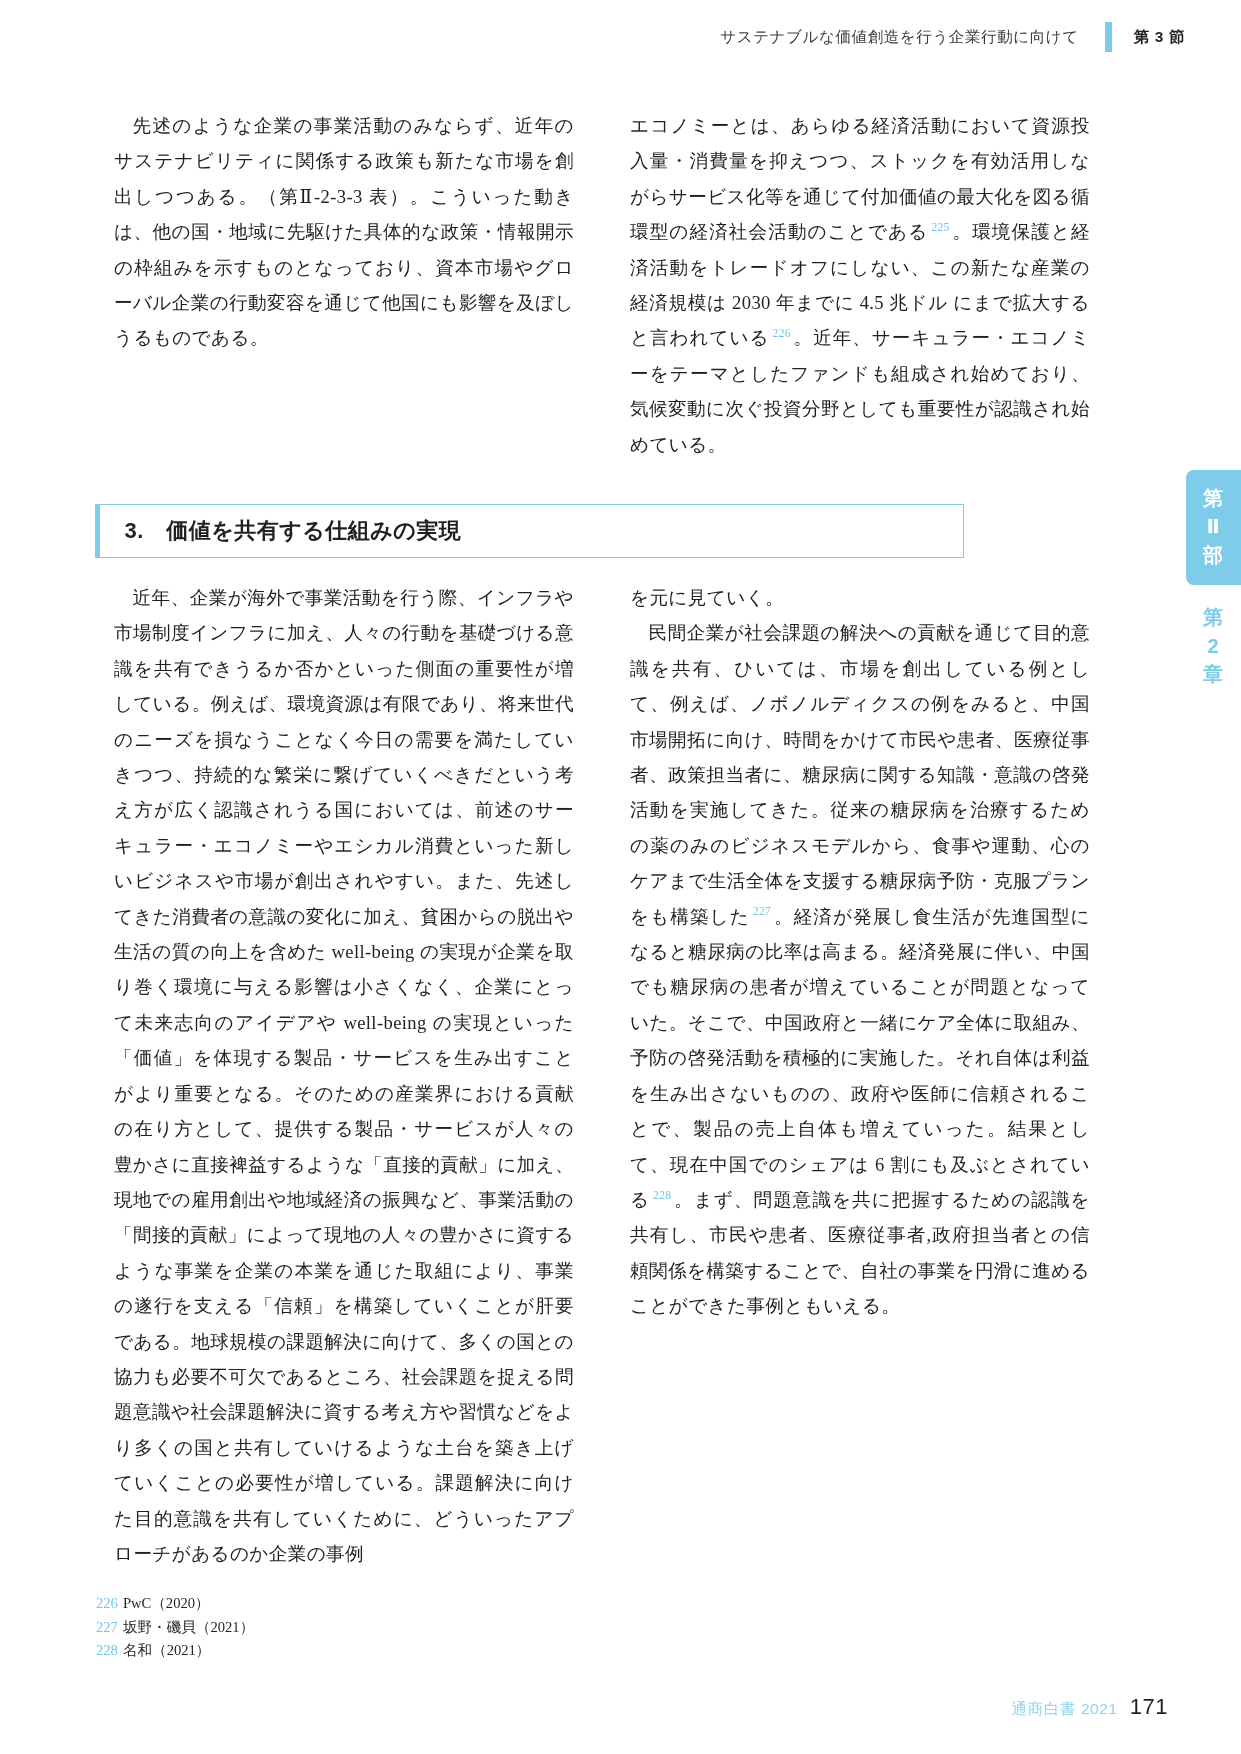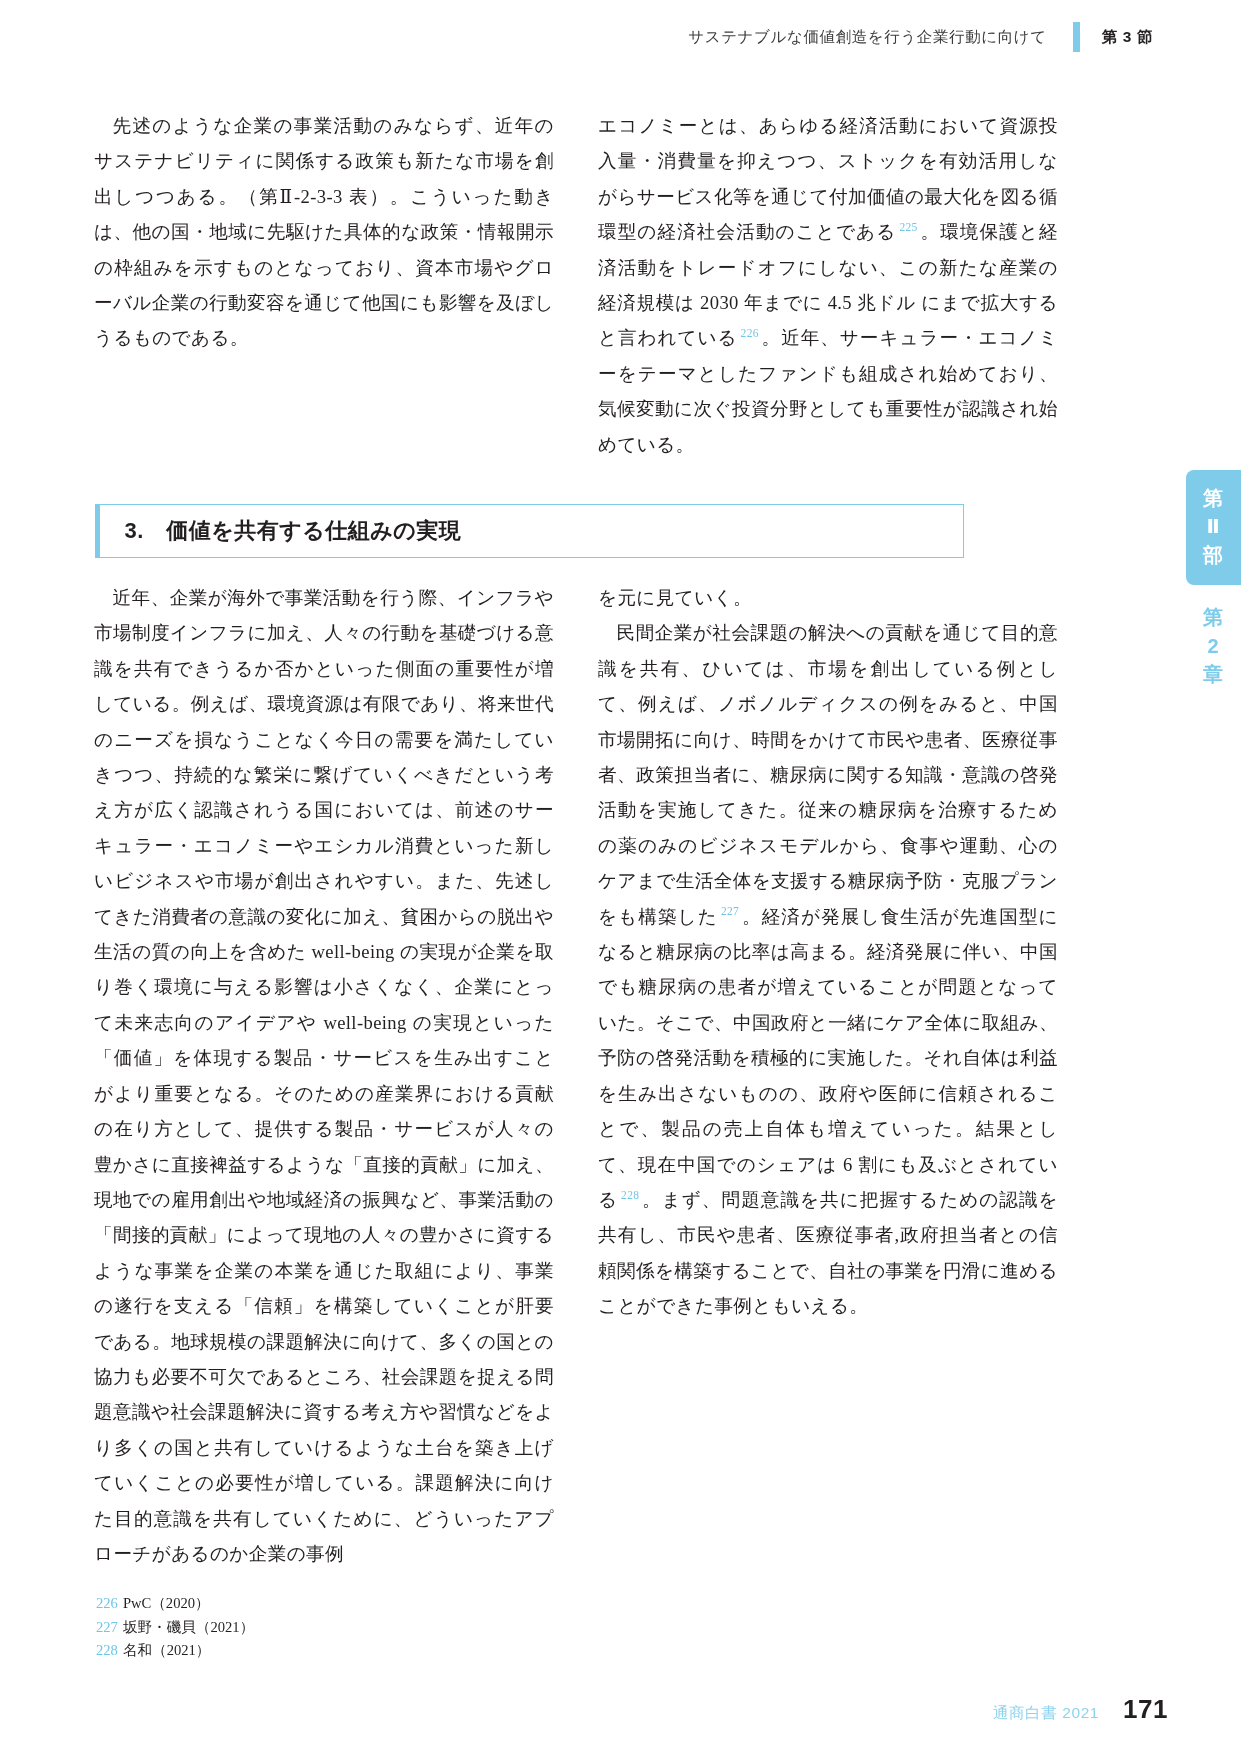--- a/index.html
+++ b/index.html
@@ -19,20 +19,21 @@
   
   .page-header {
     position: absolute;
     top: 22px;
     left: 0;
     width: 1153px;
     display: flex;
     justify-content: flex-end;
     align-items: center;
     height: 30px;
+    padding-left: 32px;
   }
   .header-title {
     font-family: "Liberation Sans", "DejaVu Sans", sans-serif;
     font-size: 15.5px;
     color: #3b3b3b;
     letter-spacing: 0.6px;
     white-space: nowrap;
   }
   .header-rule {
     width: 7px;
@@ -47,21 +48,22 @@
     font-weight: bold;
     color: #231f20;
     letter-spacing: 0.6px;
     white-space: nowrap;
   }
 
   
   .col-wrap {
     position: absolute;
     display: flex;
-    gap: 44px;
+    gap: 56px;
+    margin-left: 20px;
   }
   .col {
     width: 460px;
   }
   p.body {
     margin: 0;
     font-size: 18.6px;
     line-height: 35.4px;
     text-align: justify;
     text-justify: inter-character;
@@ -182,24 +184,24 @@
     align-items: baseline;
   }
   .footer-book {
     font-family: "Liberation Sans", "DejaVu Sans", sans-serif;
     font-size: 15.5px;
     color: #8ed3ee;
     letter-spacing: 0.6px;
   }
   .footer-pageno {
     font-family: "Liberation Sans", "DejaVu Sans", sans-serif;
-    font-size: 26px;
-    font-weight: bold;
-    color: #231f20;
-    margin-left: 24px;
+    font-size: 22px;
+    font-weight: normal;
+    color: #231f20;
+    margin-left: 12px;
     letter-spacing: 0.5px;
   }
 </style>
 </head>
 <body>
 
 <div class="page-header">
   <div class="header-title">サステナブルな価値創造を行う企業行動に向けて</div>
   <div class="header-rule"></div>
   <div class="header-section">第 3 節</div>

